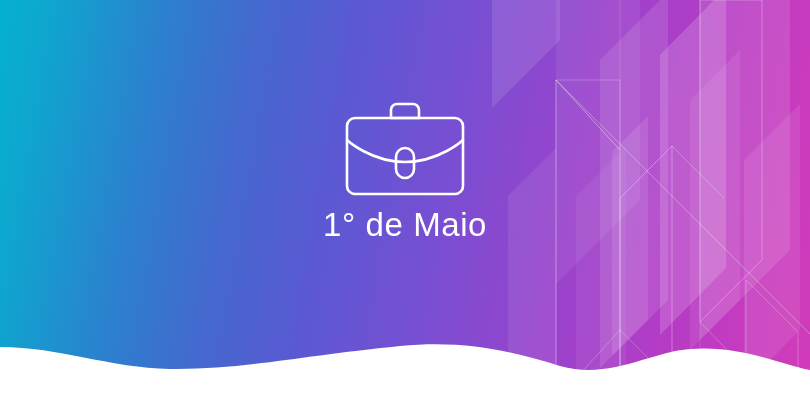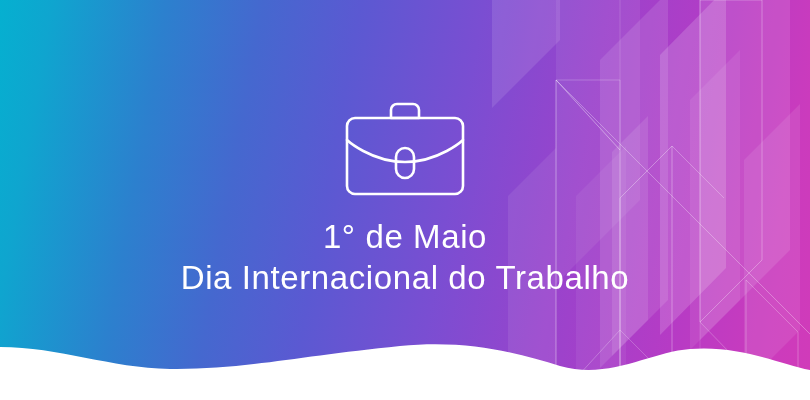--- a/index.html
+++ b/index.html
@@ -49,21 +49,21 @@
     display: flex;
     flex-direction: column;
     align-items: center;
   }
   #icon-wrap {
     margin-top: 88px;
     width: 136px;
     height: 116px;
   }
   #title-block {
-    margin-top: 12px;
+    margin-top: 0;
     text-align: center;
     color: #ffffff;
   }
   .title-line {
     font-size: 33px;
     font-weight: 300;
     letter-spacing: 0.6px;
     line-height: 41px;
     color: #ffffff;
     white-space: nowrap;
@@ -136,21 +136,20 @@
 
           <path d="M10 52 C10 52 34 74 68 74 C102 74 126 52 126 52"></path>
 
           <rect x="59" y="60" width="18" height="30" rx="9" ry="9"></rect>
         </g>
       </svg>
     </div>
 
     <div id="title-block">
       <div class="title-line">1° de Maio</div>
-      <div class="title-line">Dia Internacional do Trabalho</div>
     </div>
 
   </div>
 
   <svg id="wave-svg" viewBox="0 0 810 60" preserveAspectRatio="none" aria-hidden="true">
     <path d="M0 7
              C 60 7, 110 28, 170 29
              C 240 30, 300 16, 400 6
              C 470 -1, 520 14, 560 26
              C 610 40, 650 12, 690 9

